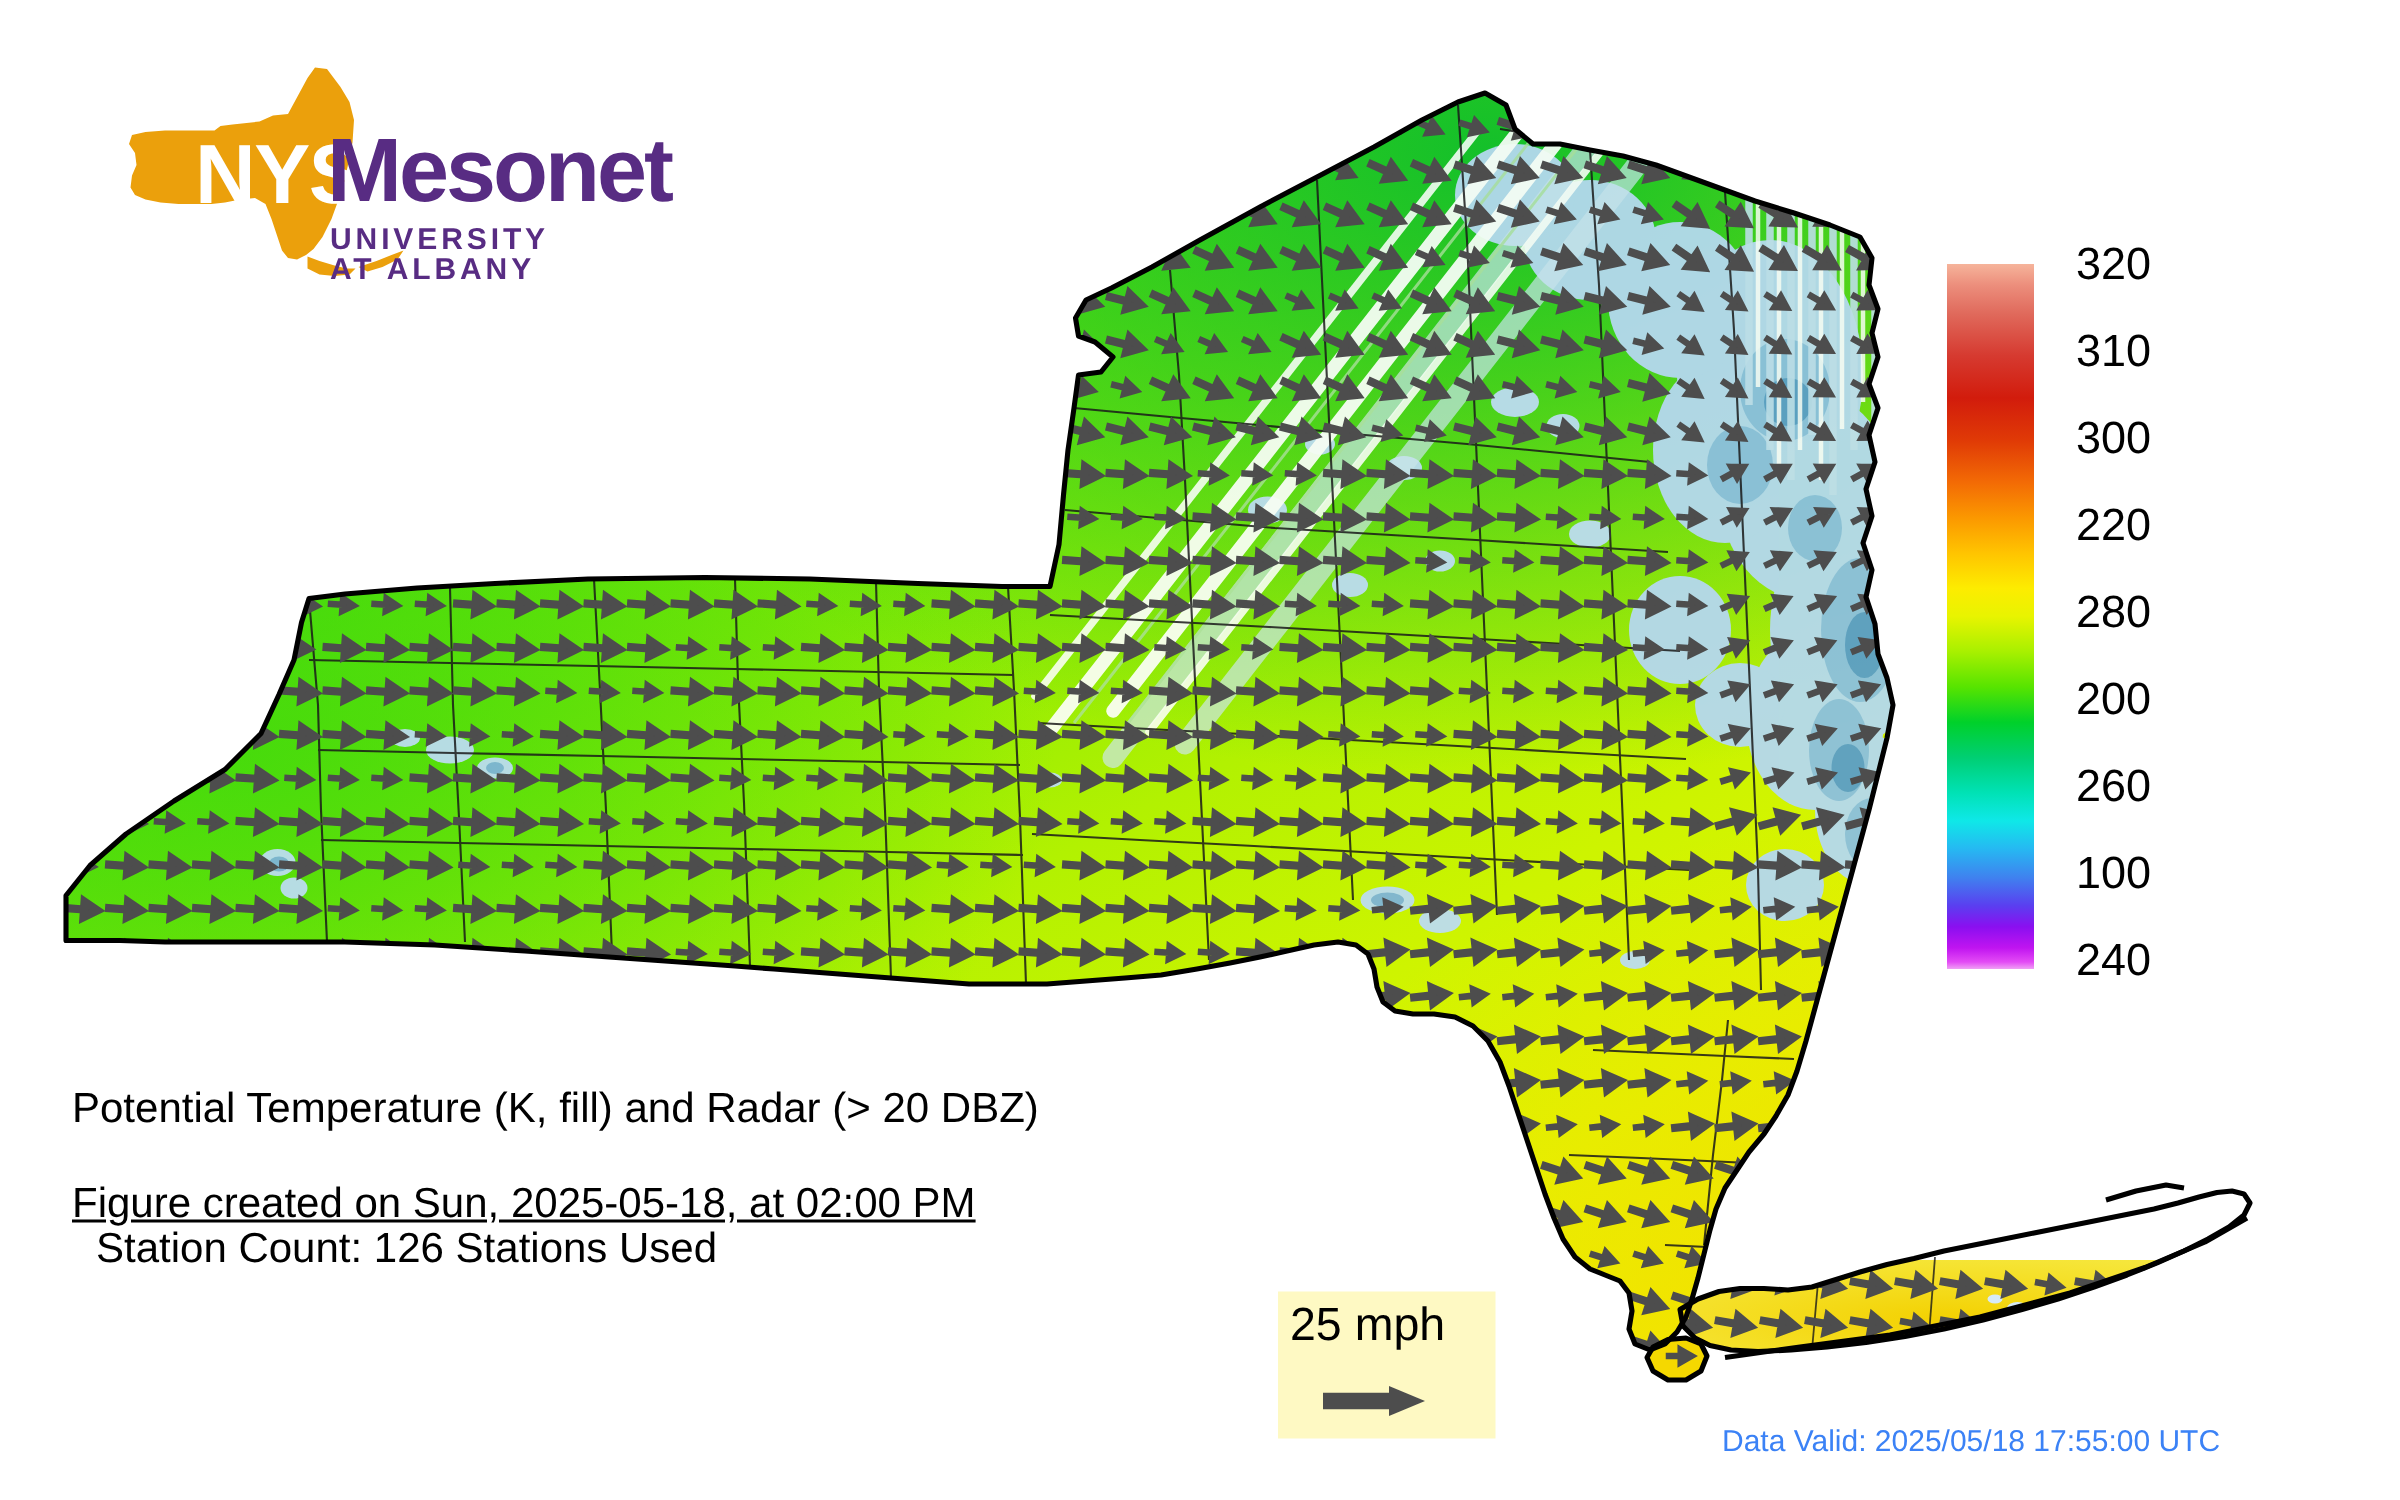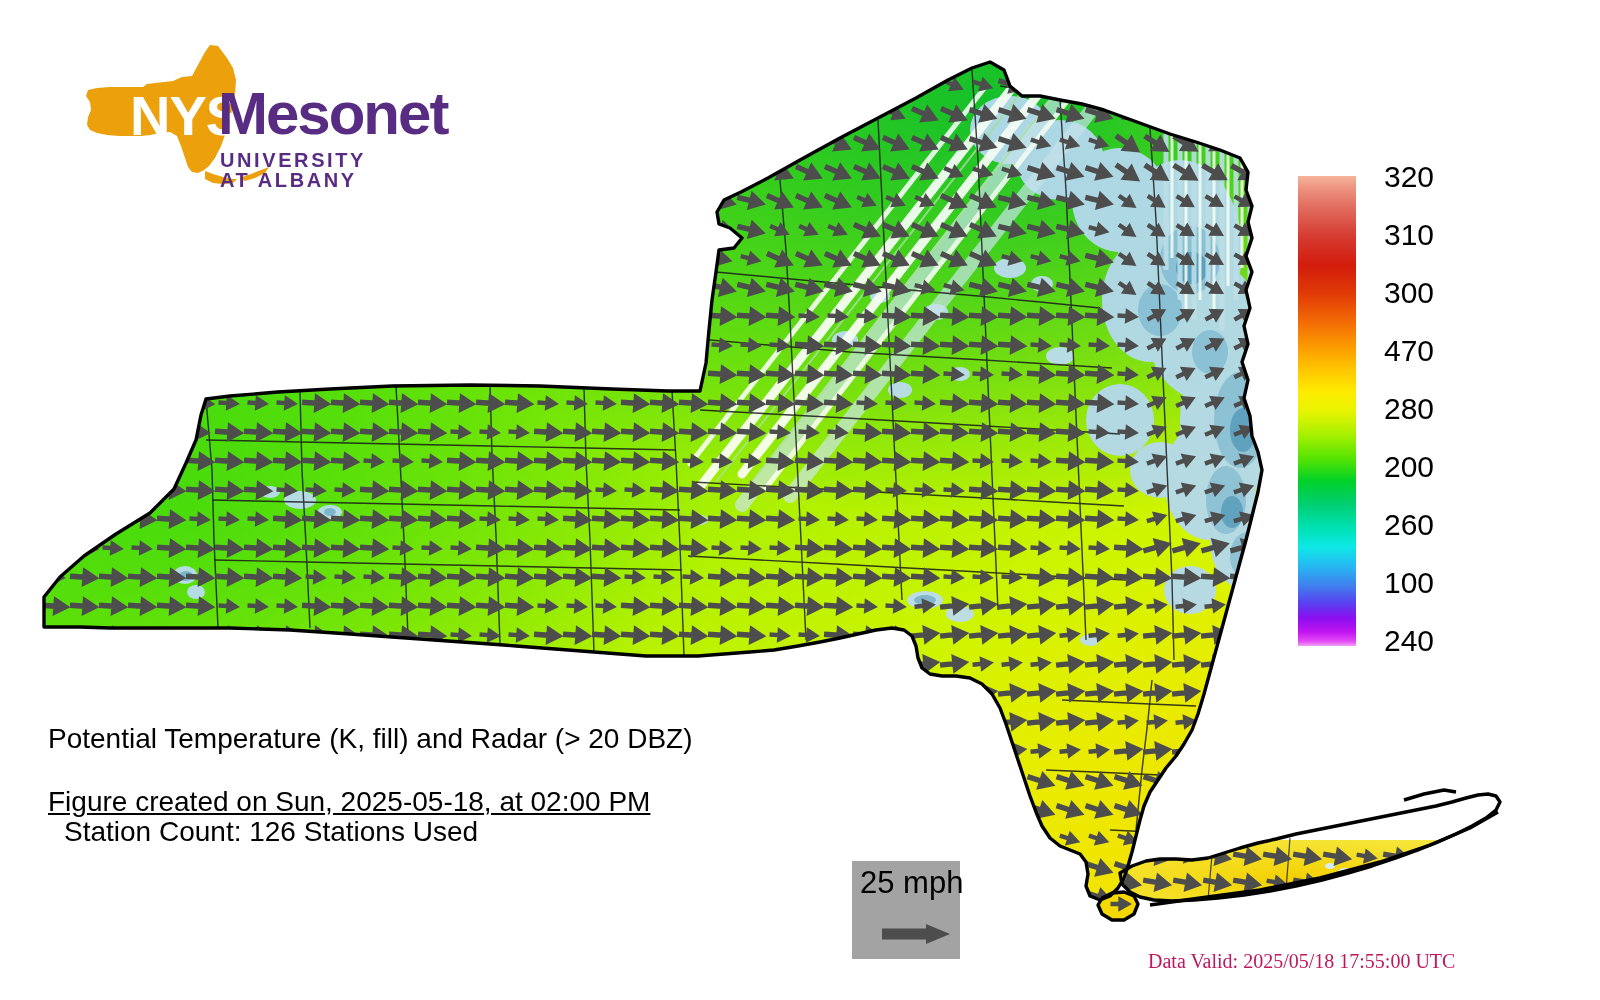--- a/index.html
+++ b/index.html
@@ -31,28 +31,28 @@
           #8a0ff0 94%, #c014f0 97%, #e34bf5 99%, #f0a0f5 100%);}
   .cb-tick{position:absolute;left:86px;font-size:30px;color:#000000;
            font-family:"Liberation Sans",sans-serif;line-height:1;}
 
   
   .caption{position:absolute;left:48px;font-size:28px;color:#000000;white-space:nowrap;
            font-family:"Liberation Sans",sans-serif;}
   #cap0{top:723px;} #cap1{top:786px;text-decoration:underline;} #cap2{top:816px;margin-left:16px;}
 
   
-  #windkey{position:absolute;left:852px;top:861px;width:108px;height:98px;background:#a3a3a3;}
+  #windkey{position:absolute;left:852px;top:861px;width:145px;height:98px;background:#fef9c3;}
   #windkey-label{position:absolute;left:8px;top:4px;font-size:31px;color:#000;
                  font-family:"Liberation Sans",sans-serif;white-space:nowrap;}
   #windkey-arrow{position:absolute;left:28px;top:58px;}
 
   
-  #valid{position:absolute;left:1148px;top:950px;font-size:20px;color:#be185d;
-         white-space:nowrap;font-family:Liberation Serif, serif;}
+  #valid{position:absolute;left:1148px;top:950px;font-size:20px;color:#3b82f6;
+         white-space:nowrap;font-family:Liberation Sans, sans-serif;}
 </style>
 </head>
 <body>
 
 <div id="page">
 
   <div id="logo">
     <svg width="345" height="150" viewBox="0 0 345 150">
       <path fill="#eba00c" d="M88,47 L92,44 L100,43 L118,41 L127,37 L137,36 L150,12 L155,5 L163,6 L172,18
         L178,28 L181,40 L180,55 L177,70 L174,83 L170,95 L166,106 L160,118 L154,126 L149,130
@@ -1599,21 +1599,21 @@
       <path d="M1150,905 L1200,898 L1260,890 L1320,878 L1380,862 L1430,845 L1470,828 L1498,812"></path>
       <path d="M1404,800 L1424,794 L1444,790 L1456,792"></path>
     </g>
   </svg>
 
   <div id="cbar-wrap">
     <div id="cbar"></div>
     <div class="cb-tick" style="top:-14px">320</div>
     <div class="cb-tick" style="top:44px">310</div>
     <div class="cb-tick" style="top:102px">300</div>
-    <div class="cb-tick" style="top:160px">470</div>
+    <div class="cb-tick" style="top:160px">220</div>
     <div class="cb-tick" style="top:218px">280</div>
     <div class="cb-tick" style="top:276px">200</div>
     <div class="cb-tick" style="top:334px">260</div>
     <div class="cb-tick" style="top:392px">100</div>
     <div class="cb-tick" style="top:450px">240</div>
   </div>
 
   <div class="caption" id="cap0">Potential Temperature (K, fill) and Radar (&gt; 20 DBZ)</div>
   <div class="caption" id="cap1">Figure created on Sun, 2025-05-18, at 02:00 PM</div>
   <div class="caption" id="cap2">Station Count: 126 Stations Used</div>

